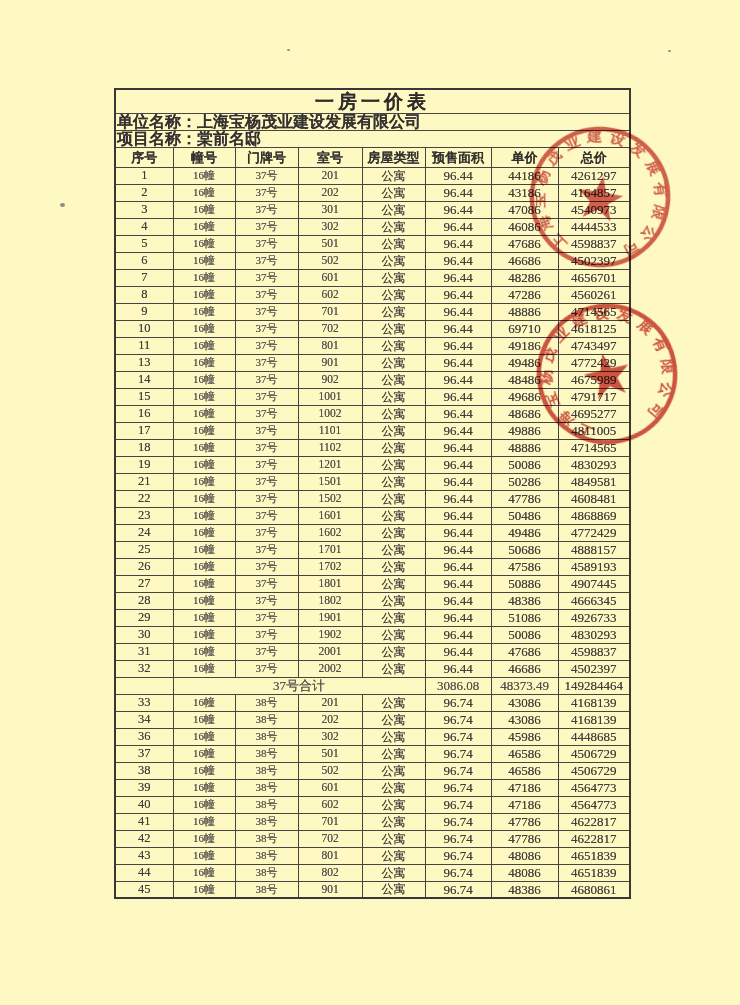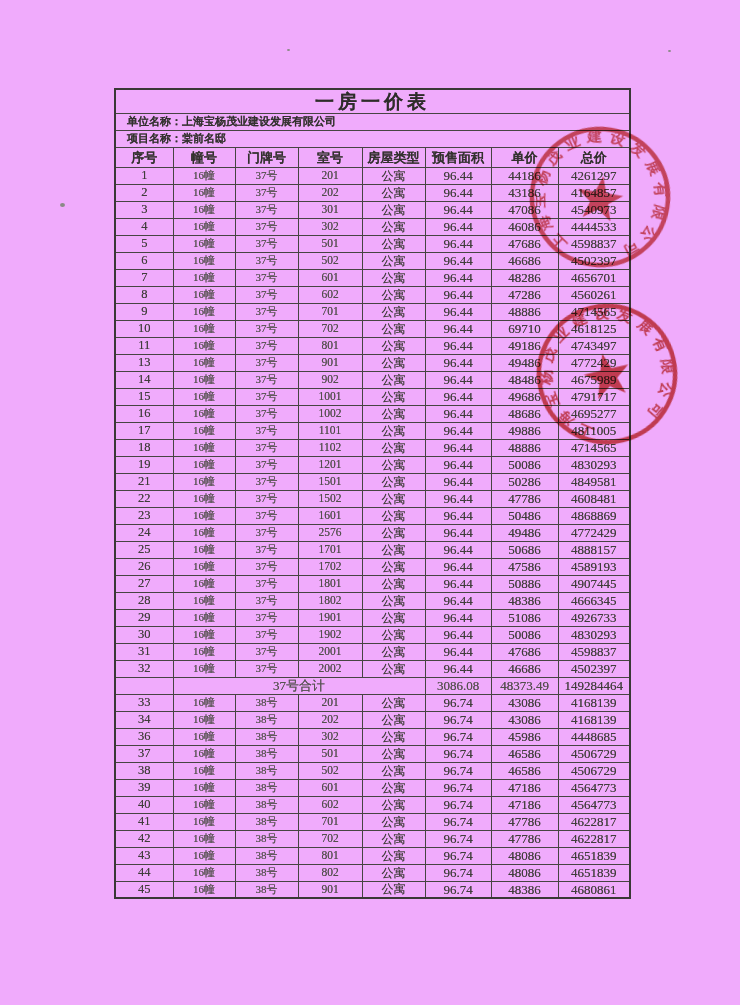--- a/index.html
+++ b/index.html
@@ -2,21 +2,21 @@
 <html><head>
 <meta charset="utf-8">
 <style>
   html,body{margin:0;padding:0;}
   body{
     width:740px;height:1005px;position:relative;overflow:hidden;
     background:#f6f6f4;
     font-family:"Liberation Serif","DejaVu Serif",serif;
   }
   .page{
-    position:absolute;inset:0;background:#f0abfc;
+    position:absolute;inset:0;background:#fef9c3;
   }
   
   table.price-table{
     position:absolute;left:114px;top:88px;width:515px;
     border-collapse:collapse;table-layout:fixed;
     background:transparent;
   }
   .price-table td,.price-table th{
     box-sizing:border-box;
     border:1px solid #474442;
@@ -26,22 +26,22 @@
     font-size:12px;line-height:1;
     white-space:nowrap;overflow:hidden;
     height:17px;
     text-shadow:0 0 .5px rgba(70,66,62,.75);
   }
   .price-table{border:2px solid #3a3836;}
   tr.title-row td{
     height:24px;font-size:19px;font-weight:bold;letter-spacing:4px;color:#2e2c2a;
   }
   tr.info-row td{
-    height:17px;text-align:left;padding-left:11px;font-weight:bold;
-    font-size:11px;color:#33312f;
+    height:17px;text-align:left;padding-left:1px;font-weight:bold;
+    font-size:16px;color:#33312f;
   }
   tr.header-row th{
     height:20px;font-size:13px;font-weight:bold;color:#33312f;
   }
   tbody td:nth-child(2),tbody td:nth-child(3){font-size:11px;color:#565350;}
   tbody td:nth-child(4){font-size:11.5px;color:#524f4c;}
   tbody td:nth-child(6),tbody td:nth-child(7),tbody td:nth-child(8){font-size:13px;}
   tbody td:nth-child(1){font-size:12.5px;}
   tr.subtotal-row td{font-size:13px;}
   
@@ -305,21 +305,21 @@
       <td>1601</td>
       <td>公寓</td>
       <td>96.44</td>
       <td>50486</td>
       <td>4868869</td>
     </tr>
         <tr class="data-row">
       <td>24</td>
       <td>16幢</td>
       <td>37号</td>
-      <td>2576</td>
+      <td>1602</td>
       <td>公寓</td>
       <td>96.44</td>
       <td>49486</td>
       <td>4772429</td>
     </tr>
         <tr class="data-row">
       <td>25</td>
       <td>16幢</td>
       <td>37号</td>
       <td>1701</td>

